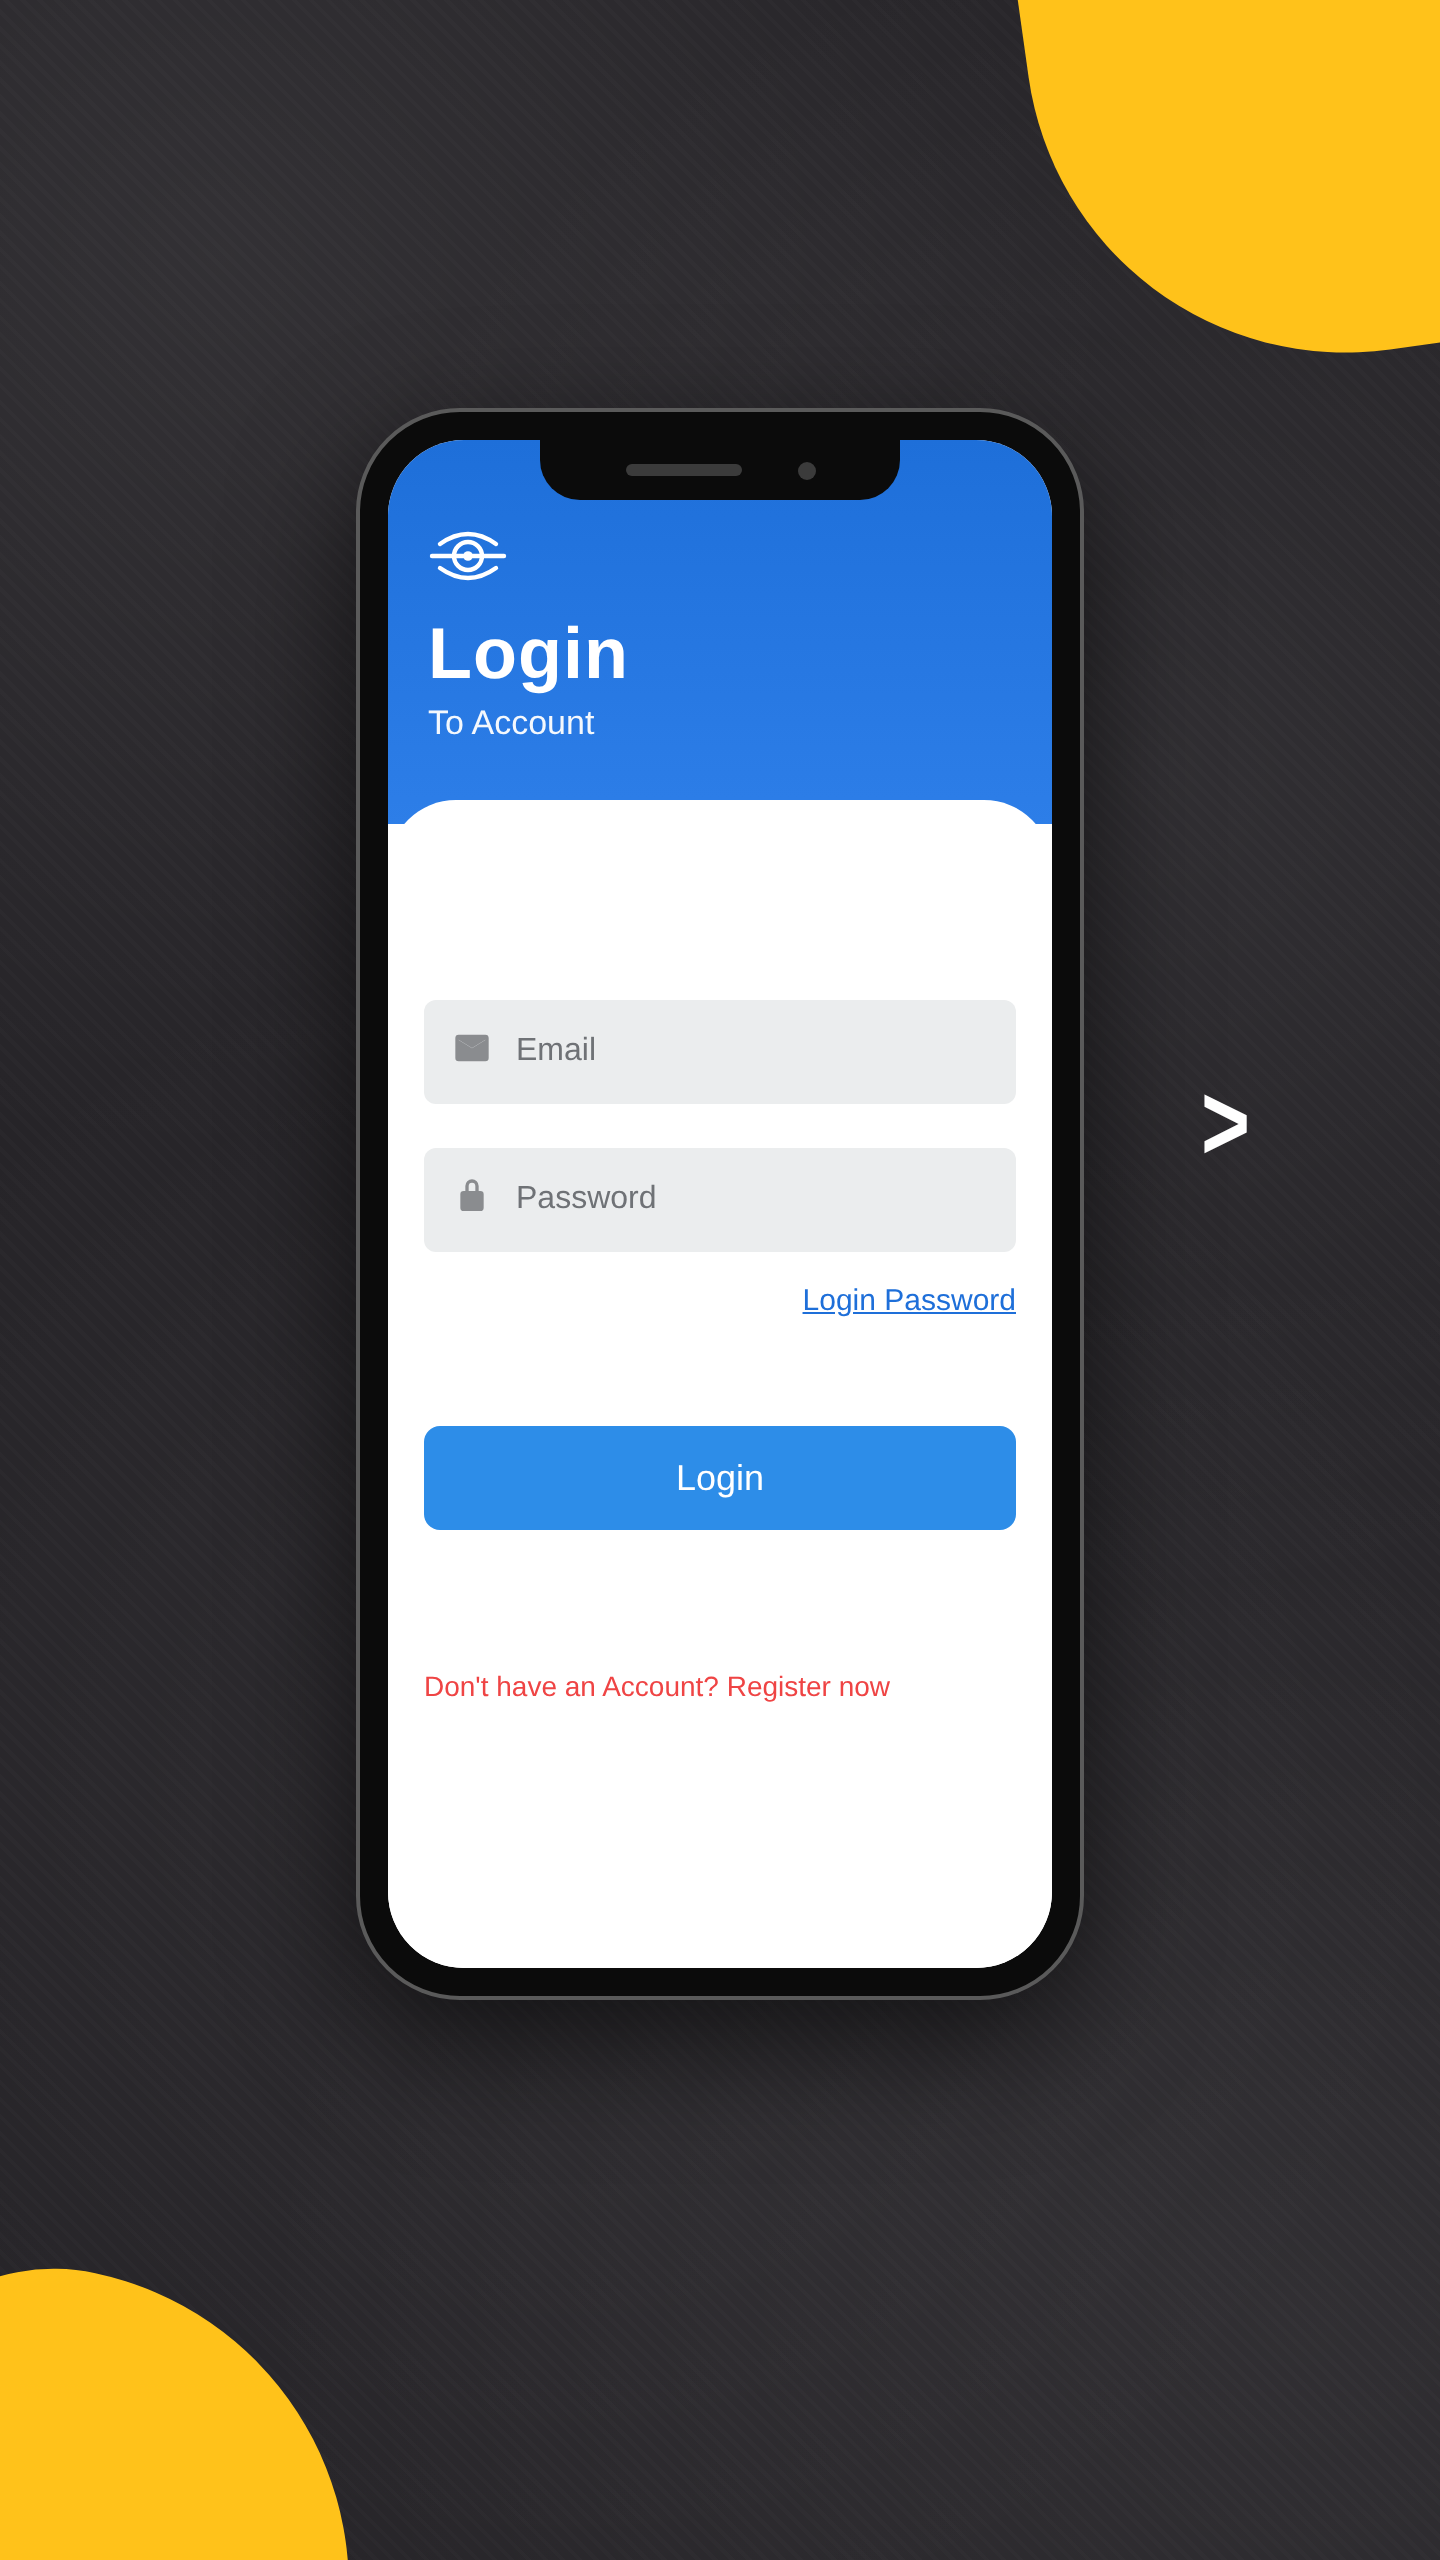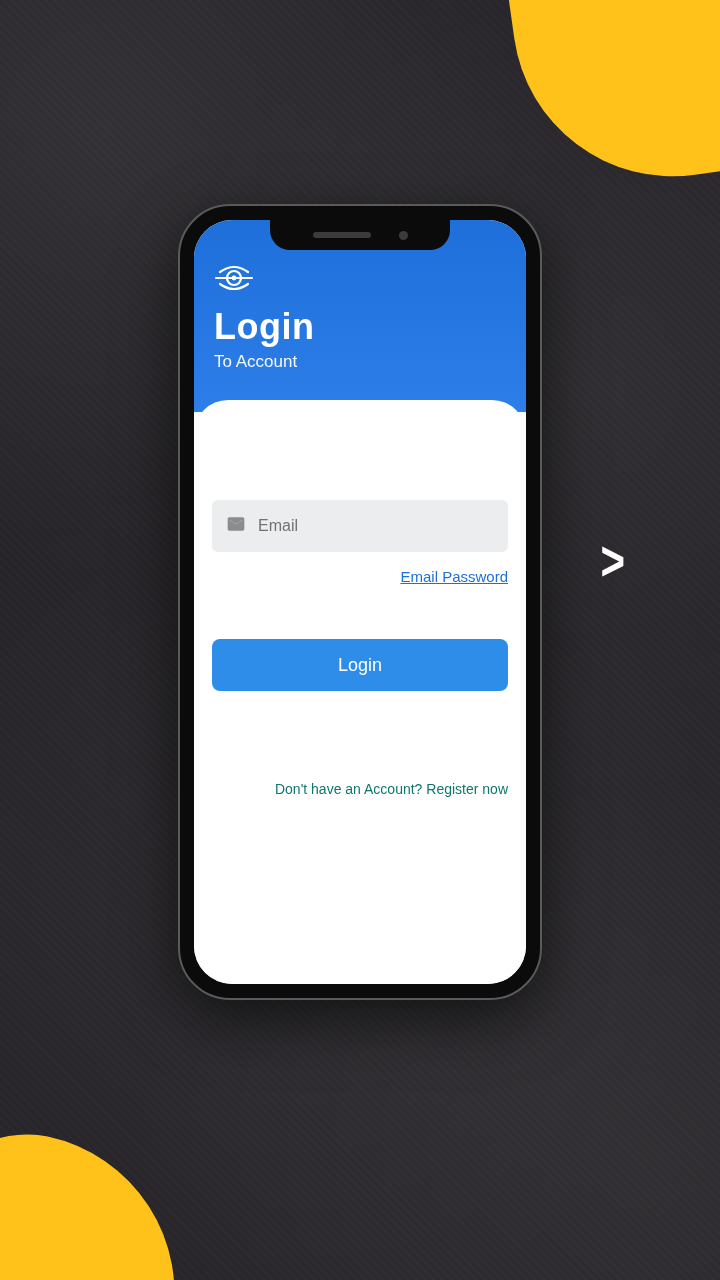--- a/index.html
+++ b/index.html
@@ -138,24 +138,24 @@
     height: 52px;
     background: #2d8de8;
     color: #fff;
     border: none;
     border-radius: 8px;
     font-size: 18px;
     font-weight: 500;
     cursor: pointer;
   }
   .register {
-    text-align: right;
-    margin-top: 90px;
+    text-align: left;
+    margin-top: 70px;
     font-size: 14px;
-    color: #0f766e;
+    color: #ef4444;
     cursor: pointer;
   }
 </style>
 </head>
 <body>
 
 <div class="accent-top"></div>
 <div class="accent-bottom"></div>
 
 <div class="nav-arrow">&gt;</div>
@@ -184,21 +184,29 @@
     <div class="sheet">
       <div class="field">
         <span>
           <svg width="20" height="20" viewBox="0 0 24 24" fill="#8a8c8f">
             <path d="M4 4h16a2 2 0 0 1 2 2v12a2 2 0 0 1-2 2H4a2 2 0 0 1-2-2V6a2 2 0 0 1 2-2zm0 3v.2l8 5 8-5V7l-8 5-8-5z"></path>
           </svg>
         </span>
         <input type="text" placeholder="Email" style="">
       </div>
 
-
-      <a class="forgot">Email Password</a>
+      <div class="field">
+        <span>
+          <svg width="20" height="20" viewBox="0 0 24 24" fill="#8a8c8f">
+            <path d="M12 2a4 4 0 0 1 4 4v3h1a2 2 0 0 1 2 2v8a2 2 0 0 1-2 2H7a2 2 0 0 1-2-2v-8a2 2 0 0 1 2-2h1V6a4 4 0 0 1 4-4zm0 2a2 2 0 0 0-2 2v3h4V6a2 2 0 0 0-2-2z"></path>
+          </svg>
+        </span>
+        <input type="password" placeholder="Password" style="">
+      </div>
+
+      <a class="forgot">Login Password</a>
 
       <button class="login-btn">Login</button>
 
       <div class="register">Don't have an Account? Register now</div>
     </div>
   </div>
 </div>
 
 </body></html>

